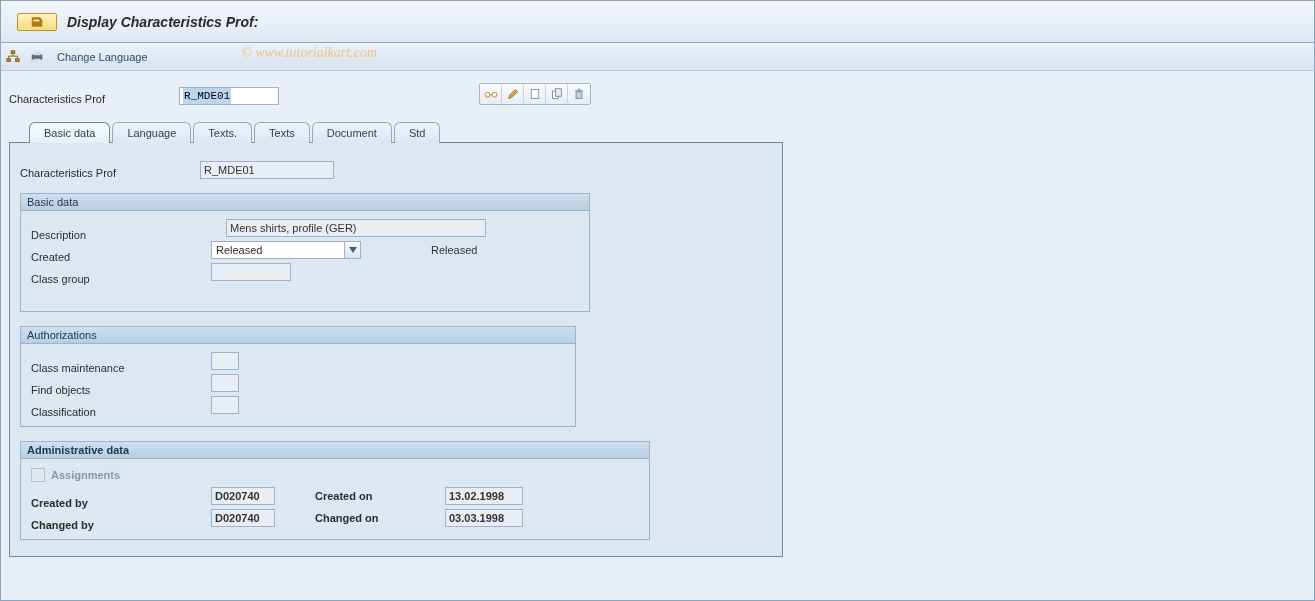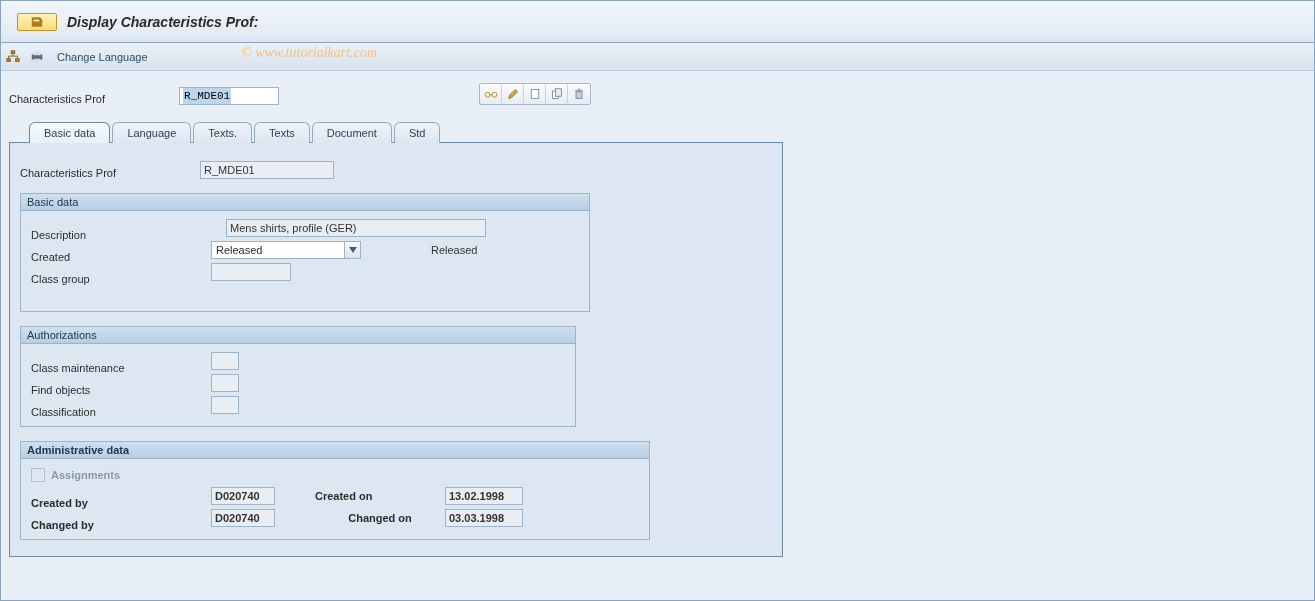--- a/index.html
+++ b/index.html
@@ -313,21 +313,21 @@
             <div class="gb-label">Created by</div>
             <div class="ro-input w60">D020740</div>
             <div style="width:40px;"></div>
             <div style="width:130px;">Created on</div>
             <div class="ro-input" style="width:78px;">13.02.1998</div>
           </div>
           <div class="gb-row">
             <div class="gb-label">Changed by</div>
             <div class="ro-input w60">D020740</div>
             <div style="width:40px;"></div>
-            <div style="width:130px;text-align:center;">Changed on</div>
+            <div style="width:130px;">Changed on</div>
             <div class="ro-input" style="width:78px;">03.03.1998</div>
           </div>
         </div>
       </div>
 
     </div>
   </div>
 
 </div>
 

